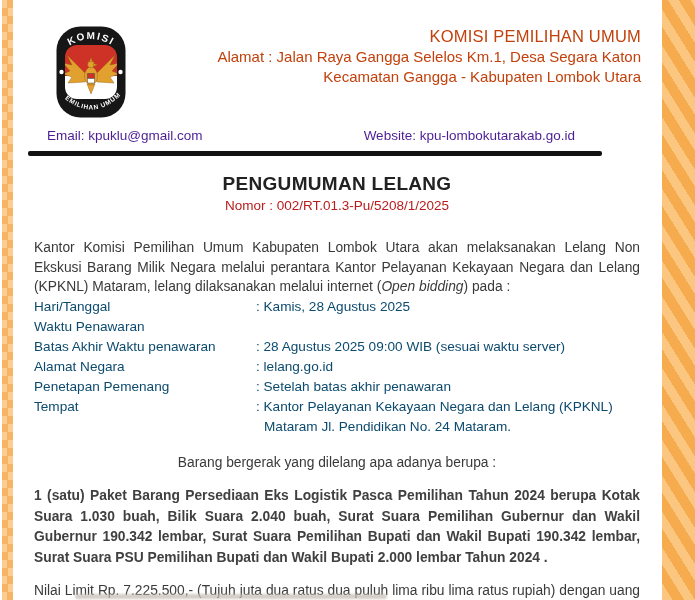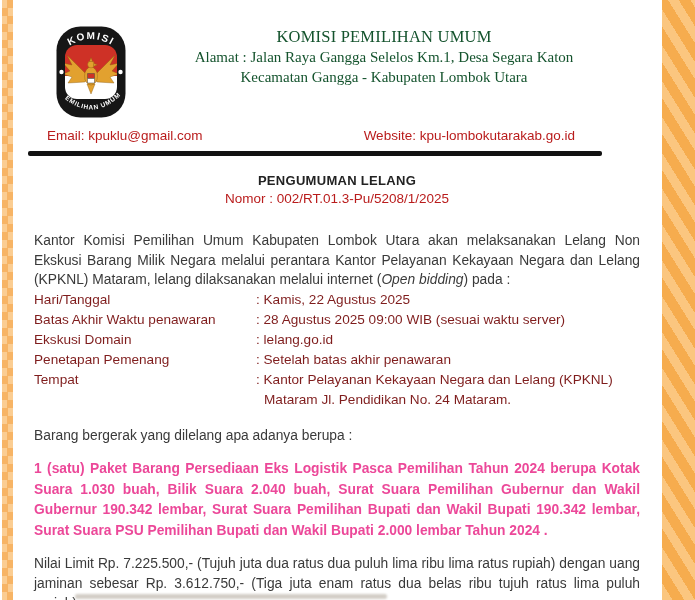--- a/index.html
+++ b/index.html
@@ -27,60 +27,60 @@
   .doc {
     position: absolute; left: 13px; top: 0; width: 648px; height: 600px;
     background: #ffffff;
     padding: 23px 20px 0 20px;
     color: #3a3a3a;
   }
 
   
   .letterhead { display: flex; align-items: flex-start; }
   .logo-wrap { flex: 0 0 72px; margin-left: 22px; margin-top: 2px; }
-  .lh-text { flex: 1; text-align: center; padding-top: 3px; color: #14532d; font-family: Liberation Serif, serif; }
+  .lh-text { flex: 1; text-align: right; padding-top: 3px; color: #c2410c; }
   .org-line { font-size: 16.5px; line-height: 21px; letter-spacing: 0.2px; }
   .addr-line { font-size: 15px; line-height: 20px; margin-top: 0; }
   .addr-line:first-of-type { margin-top: 1px; }
 
   .contact-row {
     display: flex; justify-content: space-between;
-    font-size: 13.5px; color: #b91c1c;
+    font-size: 13.5px; color: #4c1d95;
     margin-top: 5px; padding-left: 14px; padding-right: 66px;
   }
 
   .rule {
     margin-top: 8px; margin-left: -5px;
     width: 574px; height: 5px; background: #121212; border-radius: 2px;
   }
 
   .title {
     margin-top: 17px; text-align: center;
-    font-weight: bold; font-size: 13px; color: #222;
+    font-weight: bold; font-size: 19px; color: #222;
     letter-spacing: 0.3px;
   }
   .number { margin-top: 3px; text-align: center; font-size: 13.5px; color: #b91c1c; }
 
   .body-text { padding: 0 1px 0 1px; }
   .para {
     font-size: 13.8px; line-height: 19.5px;
     text-align: justify; color: #3a3a3a;
   }
   .para.intro { margin-top: 25px; }
   .para i { }
 
-  .details { font-size: 13.6px; line-height: 20px; color: #7f1d1d; }
+  .details { font-size: 13.6px; line-height: 20px; color: #0c4a6e; }
   .detail-row { display: flex; white-space: nowrap; }
   .detail-label { flex: 0 0 222px; }
   .detail-value { flex: 1; }
   .detail-cont { padding-left: 230px; white-space: nowrap; }
 
-  .para.items-intro { margin-top: 16px; text-align: left; }
+  .para.items-intro { margin-top: 16px; text-align: center; }
   .para.bold-para {
-    margin-top: 14px; font-weight: bold; color: #ec4899;
+    margin-top: 14px; font-weight: bold; color: #404040;
     line-height: 20.5px;
   }
   .para.limit-para { margin-top: 13px; line-height: 20px; }
 
   .bottom-smudge {
     position: absolute; left: 75px; top: 594px; width: 312px; height: 5px;
     background: rgba(196,189,180,0.75); border-radius: 2px; filter: blur(1px);
   }
 </style>
 </head>
@@ -148,30 +148,31 @@
     <div class="title">PENGUMUMAN LELANG</div>
     <div class="number">Nomor : 002/RT.01.3-Pu/5208/1/2025</div>
 
     <div class="body-text">
 
       <p class="para intro"><span>Kantor Komisi Pemilihan Umum Kabupaten Lombok Utara akan melaksanakan Lelang Non Ekskusi Barang Milik Negara melalui perantara Kantor Pelayanan Kekayaan Negara dan Lelang (KPKNL) Mataram, lelang dilaksanakan melalui internet (</span><i>Open bidding</i><span>) pada :</span></p>
 
       <div class="details">
         <div class="detail-row">
           <span class="detail-label">Hari/Tanggal</span>
-          <span class="detail-value">: Kamis, 22 Agustus 2025</span>
+          <span class="detail-value">: Kamis, 28 Agustus 2025</span>
         </div>
         <div class="detail-row">
+          <span class="detail-label">Waktu Penawaran</span>
         </div>
         <div class="detail-row">
           <span class="detail-label">Batas Akhir Waktu penawaran</span>
           <span class="detail-value">: 28 Agustus 2025 09:00 WIB (sesuai waktu server)</span>
         </div>
         <div class="detail-row">
-          <span class="detail-label">Ekskusi Domain</span>
+          <span class="detail-label">Alamat Negara</span>
           <span class="detail-value">: lelang.go.id</span>
         </div>
         <div class="detail-row">
           <span class="detail-label">Penetapan Pemenang</span>
           <span class="detail-value">: Setelah batas akhir penawaran</span>
         </div>
         <div class="detail-row">
           <span class="detail-label">Tempat</span>
           <span class="detail-value">: Kantor Pelayanan Kekayaan Negara dan Lelang (KPKNL)</span>
         </div>

